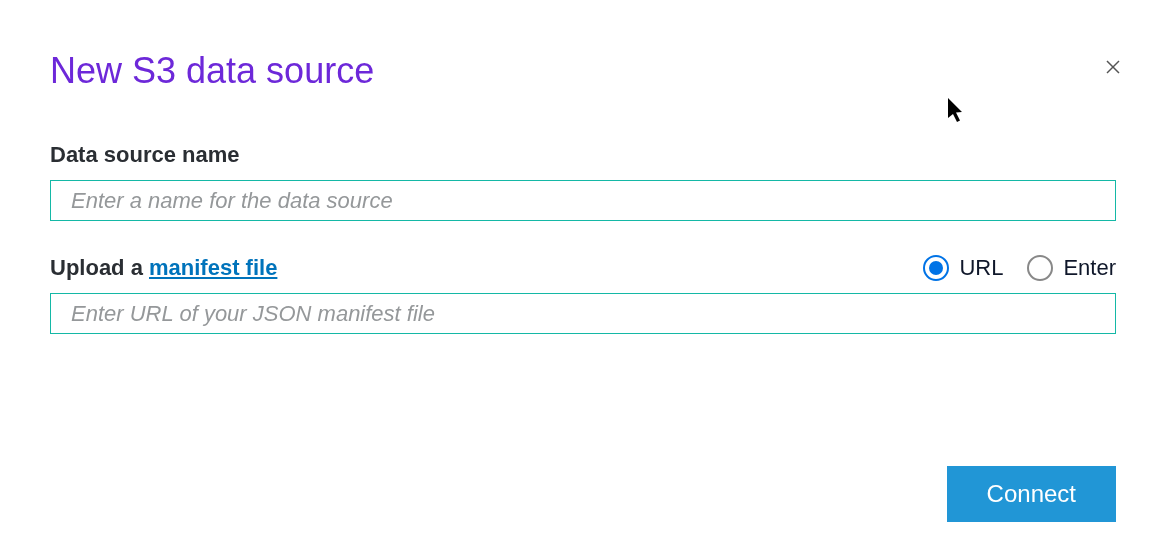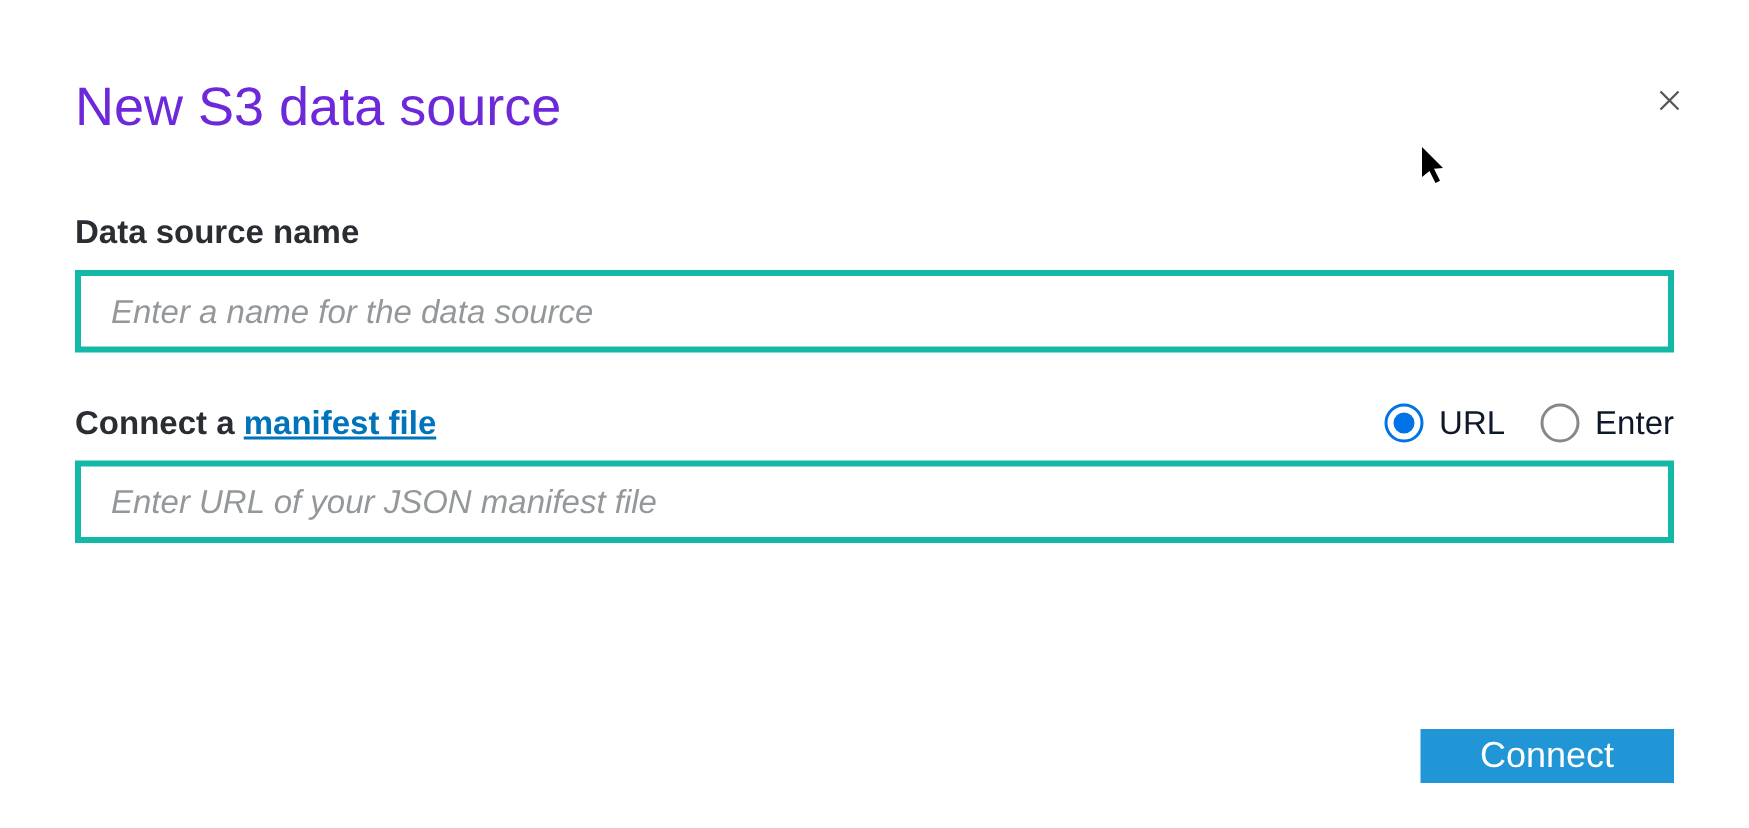--- a/index.html
+++ b/index.html
@@ -44,22 +44,22 @@
     }
     .form-label {
       display: block;
       font-size: 22px;
       font-weight: 700;
       color: #2a2e33;
       margin-bottom: 12px;
     }
     .text-input {
       width: 100%;
-      height: 55px;
-      border: 4px solid #14b8a6;
+      height: 41px;
+      border: 1px solid #14b8a6;
       padding: 0 20px;
       font-size: 22px;
       font-style: italic;
       color: #333;
       font-family: inherit;
     }
     .text-input::placeholder {
       color: #95989a;
       font-style: italic;
     }
@@ -117,21 +117,21 @@
     .action-row {
       position: absolute;
       right: 50px;
       bottom: 30px;
     }
     .connect-btn {
       background: #2196d6;
       color: #fff;
       border: none;
       font-size: 24px;
-      padding: 4px 40px;
+      padding: 14px 40px;
       cursor: pointer;
       font-family: inherit;
     }
     .cursor-arrow {
       position: absolute;
       top: 98px;
       left: 948px;
       pointer-events: none;
     }
   </style>
@@ -149,21 +149,21 @@
 </div>
 
 <div class="form-group">
   <label class="form-label">Data source name</label>
   <input type="text" class="text-input" placeholder="Enter a name for the data source" style="">
 </div>
 
 <div class="form-group">
   <div class="upload-row">
     <div class="upload-label">
-      <span>Connect a </span><a class="manifest-link">manifest file</a>
+      <span>Upload a </span><a class="manifest-link">manifest file</a>
     </div>
     <div class="radio-group">
       <label class="radio-option">
         <span class="radio-circle selected"></span>
         <span class="radio-text">URL</span>
       </label>
       <label class="radio-option">
         <span class="radio-circle"></span>
         <span class="radio-text">Enter</span>
       </label>

